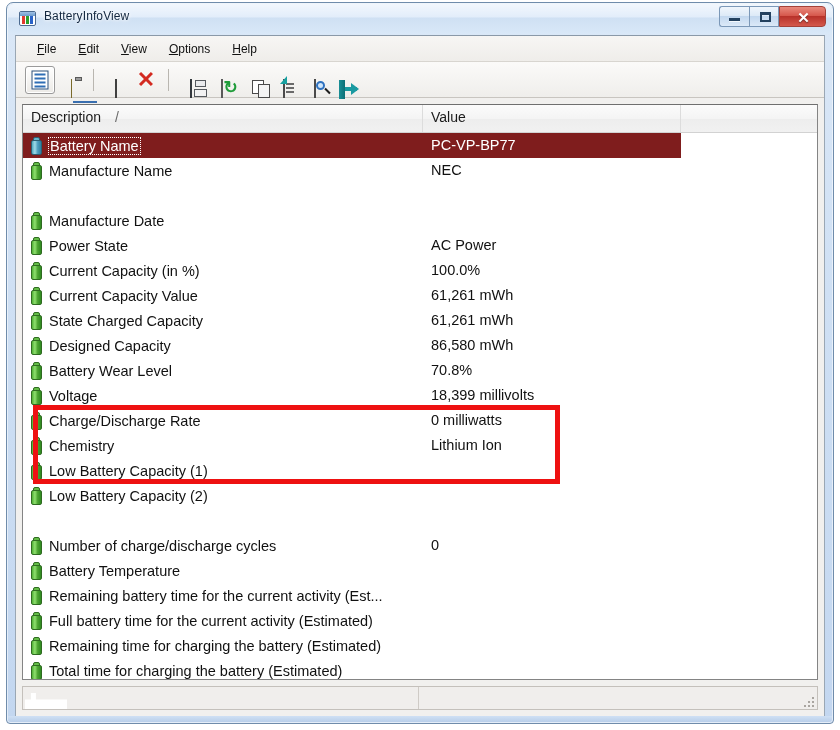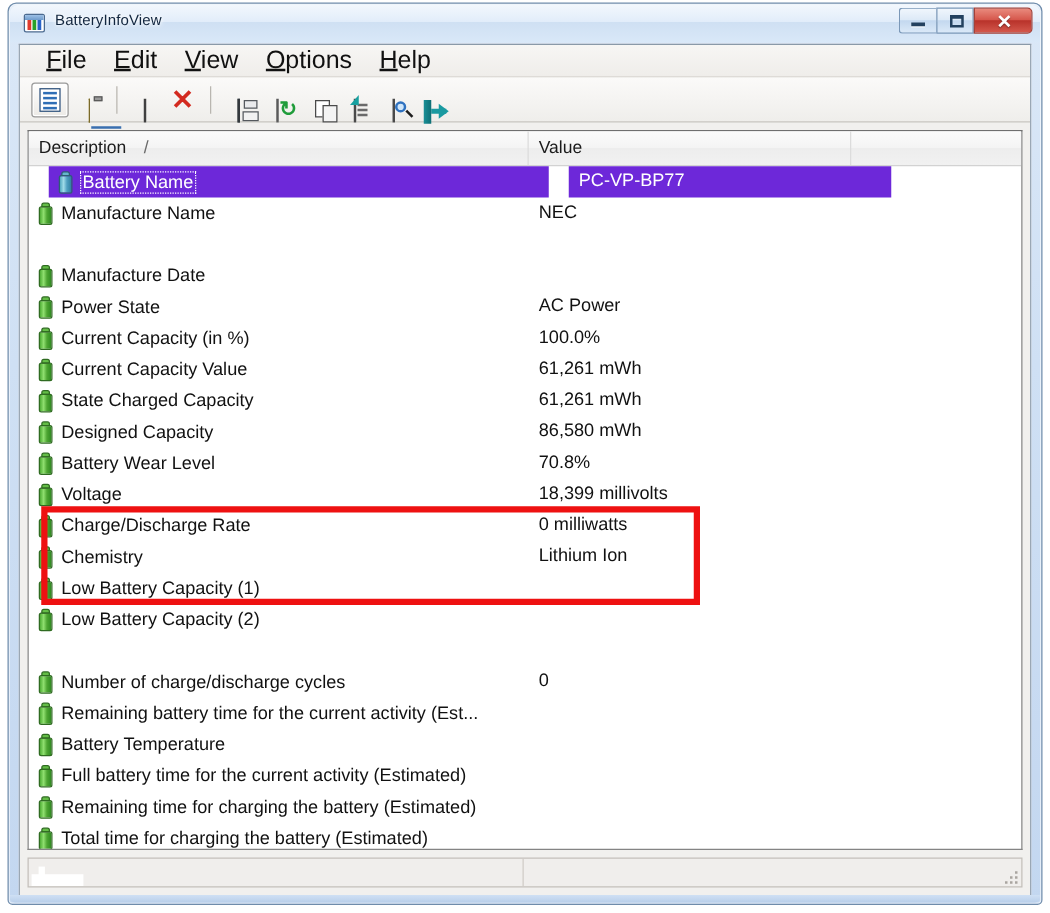--- a/index.html
+++ b/index.html
@@ -137,21 +137,21 @@
     width: 100%;
     height: 26px;
     background: linear-gradient(to bottom, #f7f6f4, #efedea);
     border-bottom: 1px solid #d8d5d0;
     box-sizing: border-box;
     display: flex;
     align-items: center;
     padding-left: 10px;
   }
   .menu-item {
-    font-size: 20px;
+    font-size: 12px;
     color: #111111;
     padding: 2px 11px;
     cursor: default;
     white-space: nowrap;
   }
   .menu-item u { text-decoration: underline; }
 
   
   .toolbar {
     position: absolute;
@@ -344,22 +344,21 @@
   .cell-val {
     width: 258px;
     box-sizing: border-box;
     padding-left: 8px;
     height: 25px;
     line-height: 25px;
     overflow: hidden;
   }
   .lv-row.selected .cell-desc,
   .lv-row.selected .cell-val {
-    background: #6d28d9;
-    margin-left: 16px;
+    background: #7f1d1d;
   }
   .lv-row.selected .cell-desc { padding-left: 8px; }
   .cell-desc-text { margin-left: 7px; }
   .lv-row.selected .cell-desc-text {
     outline: 1px dotted #ffffff;
     outline-offset: 0px;
     padding: 0 1px;
   }
 
   
@@ -708,31 +707,31 @@
               <span class="cell-desc-text">Number of charge/discharge cycles</span>
             </div>
             <div class="cell-val">0</div>
           </div>
           <div class="lv-row">
             <div class="cell-desc">
               <span class="batt">
                 <span class="top"></span>
                 <span class="body"></span>
               </span>
+              <span class="cell-desc-text">Battery Temperature</span>
+            </div>
+            <div class="cell-val"></div>
+          </div>
+          <div class="lv-row">
+            <div class="cell-desc">
+              <span class="batt">
+                <span class="top"></span>
+                <span class="body"></span>
+              </span>
               <span class="cell-desc-text">Remaining battery time for the current activity (Est...</span>
-            </div>
-            <div class="cell-val"></div>
-          </div>
-          <div class="lv-row">
-            <div class="cell-desc">
-              <span class="batt">
-                <span class="top"></span>
-                <span class="body"></span>
-              </span>
-              <span class="cell-desc-text">Battery Temperature</span>
             </div>
             <div class="cell-val"></div>
           </div>
           <div class="lv-row">
             <div class="cell-desc">
               <span class="batt">
                 <span class="top"></span>
                 <span class="body"></span>
               </span>
               <span class="cell-desc-text">Full battery time for the current activity (Estimated)</span>

